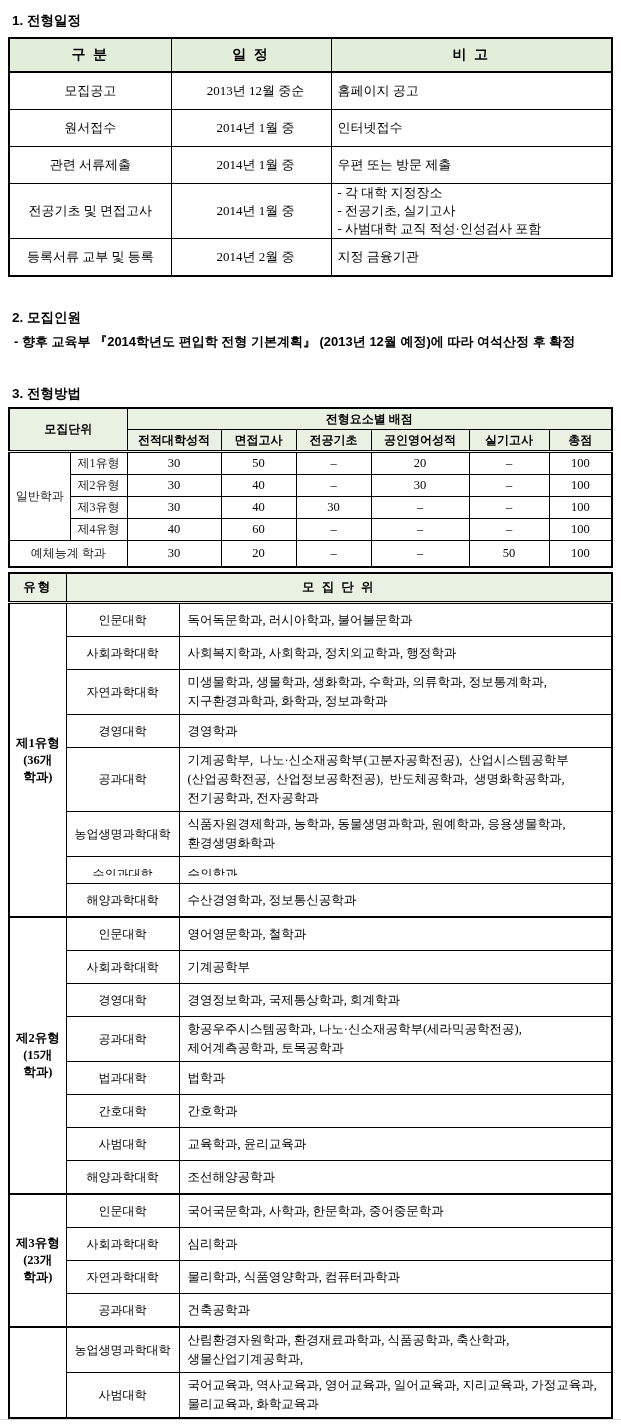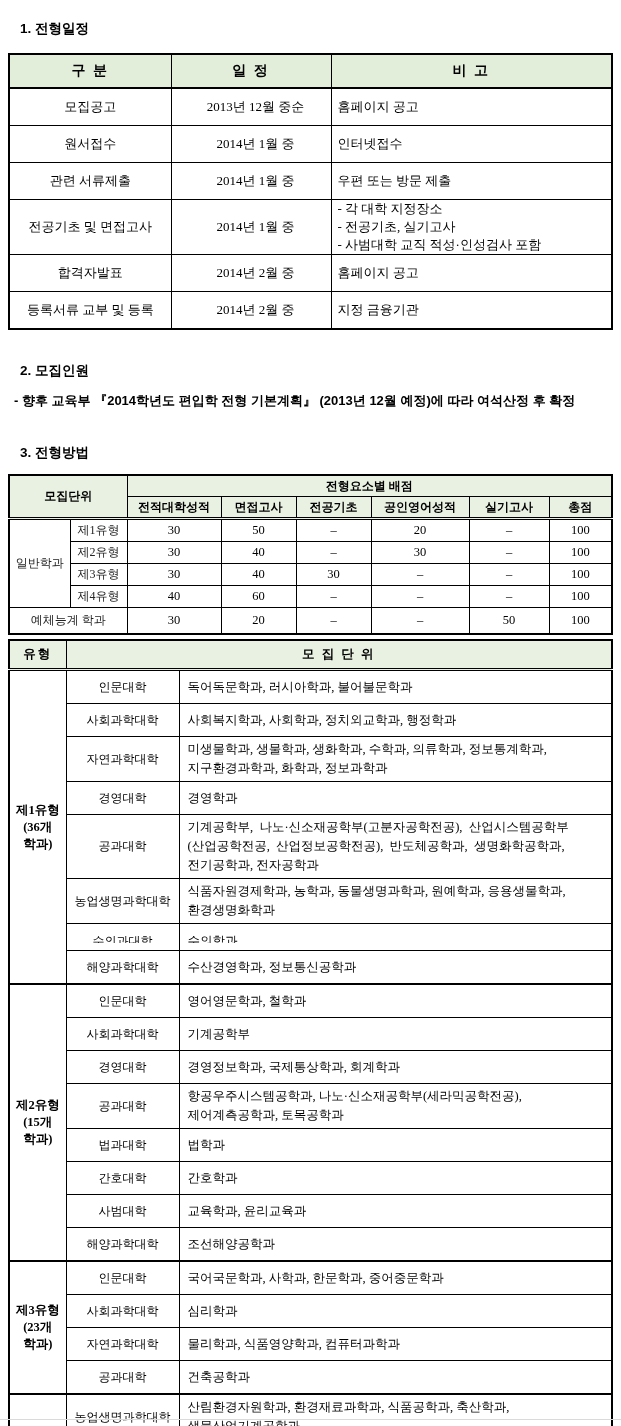--- a/index.html
+++ b/index.html
@@ -4,32 +4,32 @@
 <style>
   html,body{margin:0;padding:0;}
   body{
     width:621px;height:1426px;background:#ffffff;position:relative;
     font-family:"Liberation Serif","DejaVu Serif",serif;color:#000;
     -webkit-font-smoothing:antialiased;
   }
   .page{padding:8px 8px 0 8px;width:605px;}
   .sec-title{
     font-family:"Liberation Sans","DejaVu Sans",sans-serif;
-    font-weight:bold;font-size:13.5px;line-height:18px;color:#000;margin:12px;
+    font-weight:bold;font-size:13.5px;line-height:18px;color:#000;margin:4px;
   }
   .sec-note{
     font-family:"Liberation Sans","DejaVu Sans",sans-serif;
     font-weight:bold;font-size:13px;line-height:18px;margin:6px;
   }
   table{border-collapse:collapse;table-layout:fixed;width:605px;}
   th,td{border:1px solid #000;word-break:keep-all;}
   table{border:2px solid #000;}
 
   
-  .t1{margin-top:15px;}
+  .t1{margin-top:7px;}
   .t1 thead th{
     height:30px;background:#e2edda;font-size:14px;font-weight:bold;
     border-bottom:2px solid #000;letter-spacing:2px;
   }
   .t1 td{height:34px;font-size:13px;}
   .t1 .c-cat{text-align:center;}
   .t1 .c-date{text-align:center;padding-left:10px;}
   .t1 .c-note{text-align:left;padding:0 6px;}
   .t1 .c-note div{line-height:18px;}
 
@@ -107,27 +107,20 @@
             <div>우편 또는 방문 제출</div>
           </td>
         </tr>
         <tr>
           <td class="c-cat">전공기초 및 면접고사</td>
           <td class="c-date">2014년 1월 중</td>
           <td class="c-note">
             <div>- 각 대학 지정장소</div>
             <div>- 전공기초, 실기고사</div>
             <div>- 사범대학 교직 적성·인성검사 포함</div>
-          </td>
-        </tr>
-        <tr>
-          <td class="c-cat">합격자발표</td>
-          <td class="c-date">2014년 2월 중</td>
-          <td class="c-note">
-            <div>홈페이지 공고</div>
           </td>
         </tr>
         <tr>
           <td class="c-cat">등록서류 교부 및 등록</td>
           <td class="c-date">2014년 2월 중</td>
           <td class="c-note">
             <div>지정 금융기관</div>
           </td>
         </tr>
       </tbody>

